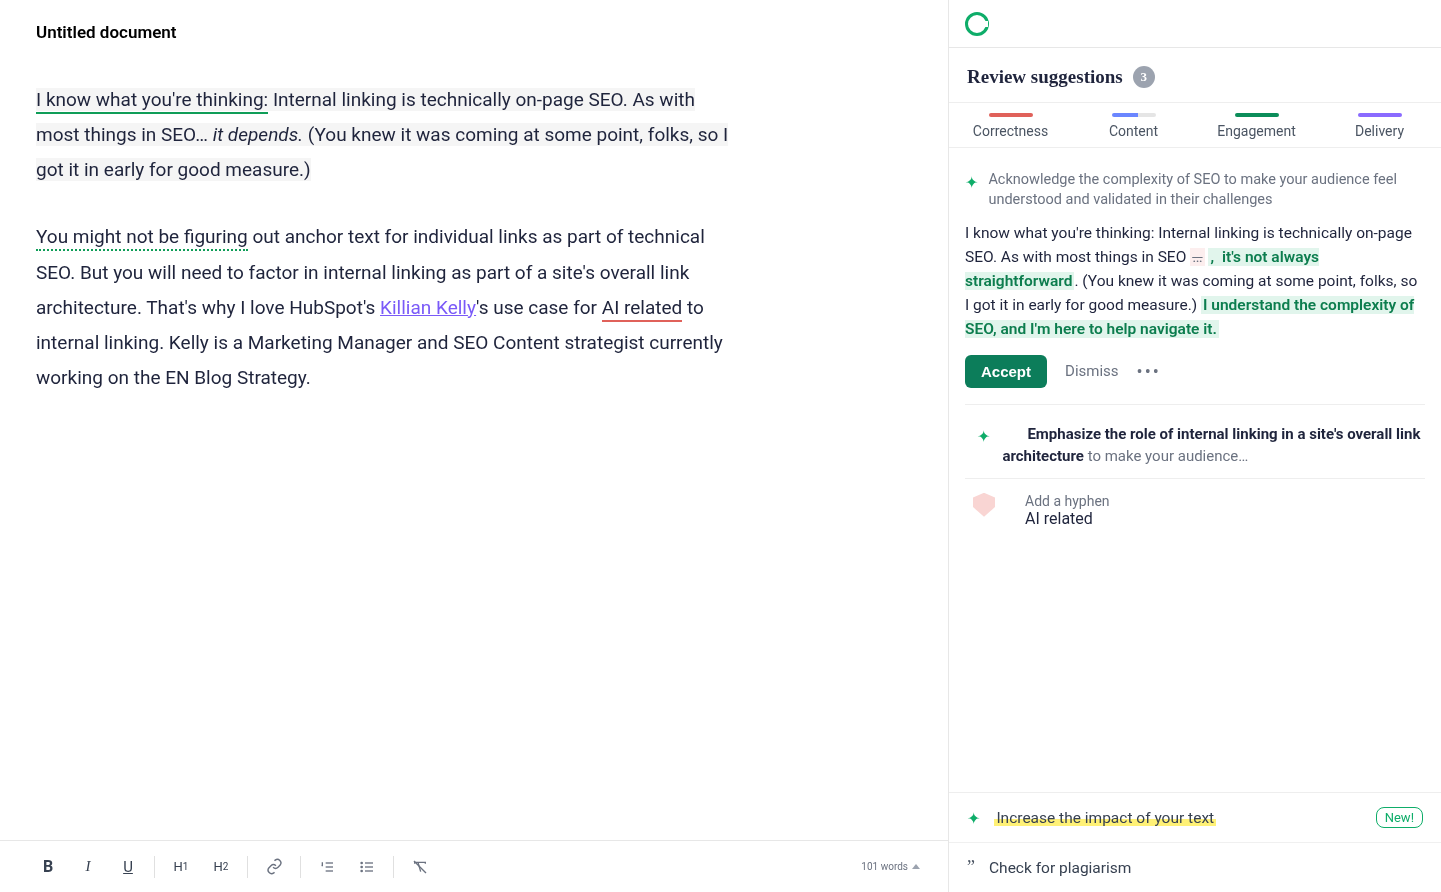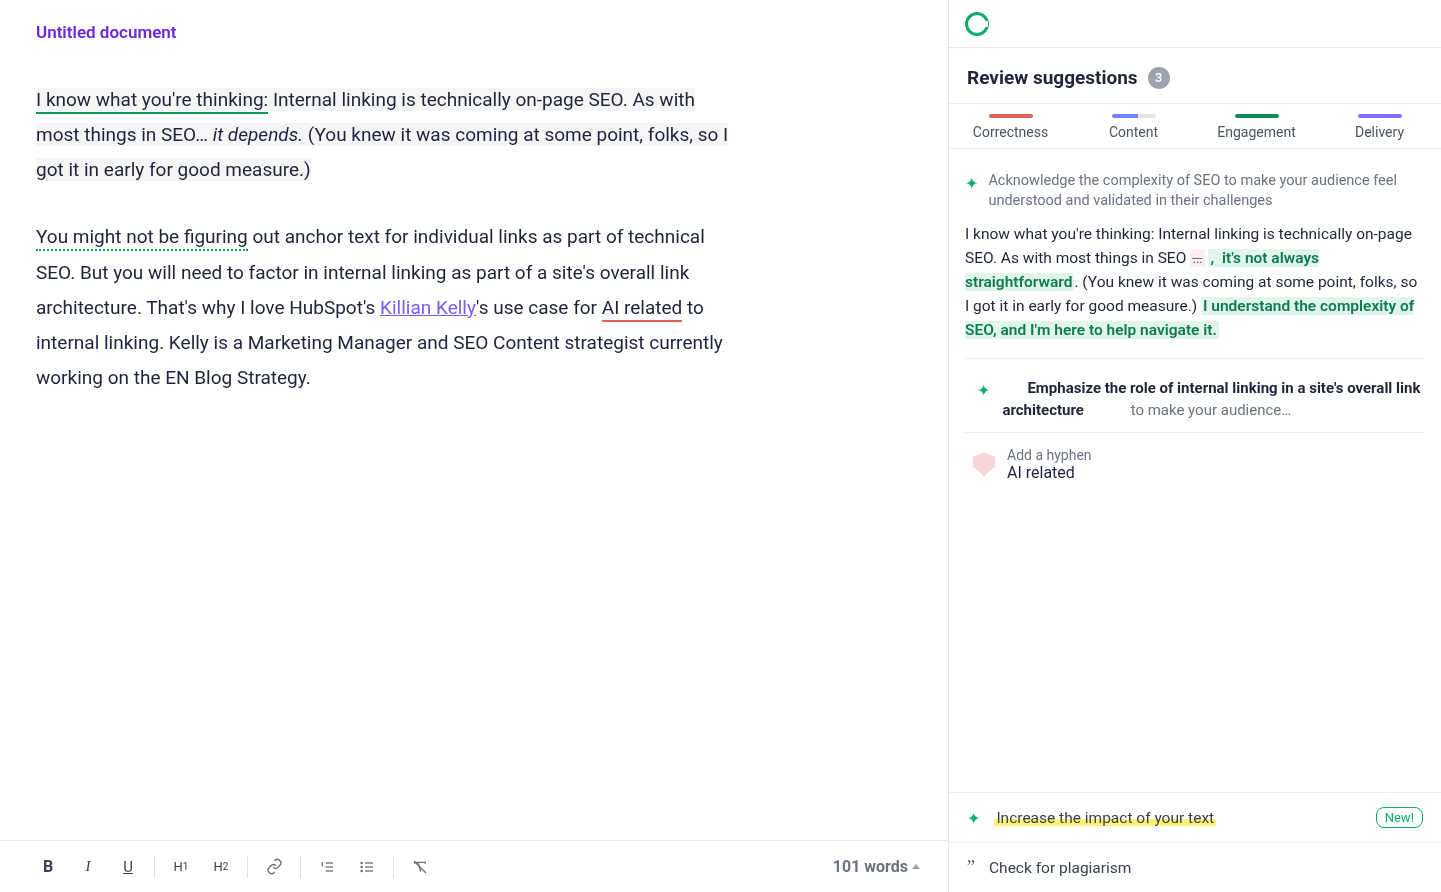--- a/index.html
+++ b/index.html
@@ -15,21 +15,21 @@
 .editor-pane {
   flex: 1;
   display: flex;
   flex-direction: column;
   border-right: 1px solid #e7e7e7;
 }
 .doc-title {
   padding: 22px 36px 10px;
   font-size: 17px;
   font-weight: 600;
-  color: #6d28d9;
+  color: #000000;
 }
 .doc-body {
   padding: 30px 36px 20px;
   flex: 1;
   font-size: 19px;
   line-height: 1.85;
   color: #1f243c;
 }
 .doc-body p { margin-bottom: 32px; max-width: 700px; }
 .hl-bg { background: rgba(0,0,0,0.04); }
@@ -54,39 +54,39 @@
   align-items: center;
   justify-content: center;
   font-size: 15px;
   color: #374151;
   cursor: pointer;
 }
 .tb-btn.bold { font-weight: 700; font-size: 16px; }
 .tb-btn.ital { font-style: italic; font-family: Georgia, serif; }
 .tb-btn.under { text-decoration: underline; }
 .tb-sep { width: 1px; height: 22px; background: #e0e0e0; margin: 0 6px; }
-.word-count { margin-left: auto; font-size: 16px; color: #6b7280; display: flex; align-items: center; gap: 4px; font-weight: bold; }
+.word-count { margin-left: auto; font-size: 10px; color: #6b7280; display: flex; align-items: center; gap: 4px; }
 .tri-up { width: 0; height: 0; border-left: 4px solid transparent; border-right: 4px solid transparent; border-bottom: 5px solid #9ca3af; }
 
 
 .sidebar {
   width: 492px;
   display: flex;
   flex-direction: column;
   background: #fff;
 }
 .side-top { height: 48px; display:flex; align-items:center; padding:0 16px; border-bottom:1px solid #e7e7e7; }
 .g-logo {
   width: 24px; height: 24px; border-radius: 50%; border: 3px solid #0ead69;
   position:relative;
 }
 .g-logo::after{
   content:""; position:absolute; right:-2px; top:50%; width:10px; height:6px; background:#fff; transform:translateY(-50%);
 }
-.side-header { padding: 18px 18px 14px; display:flex; align-items:center; gap:10px; }
+.side-header { padding: 18px 18px 14px; display:flex; align-items:center; gap:10px;font-family:Liberation Serif, serif; }
 .side-header h2 { font-size: 19px; font-weight: 700; }
 .badge-count { background:#9ca3af; color:#fff; border-radius:50%; width:22px; height:22px; display:flex; align-items:center; justify-content:center; font-size:13px; font-weight:600;}
 .tabs { display:flex; border-top:1px solid #eee; border-bottom:1px solid #eee; }
 .tab { flex:1; text-align:center; padding:10px 0 8px; font-size:14px; color:#4b5563; cursor:pointer; }
 .tab-bar { height:4px; width:44px; margin:0 auto 6px; border-radius:2px; }
 .bar-red { background:#e0615a; }
 .bar-green { background:#0c8d5a; }
 .bar-purple { background:#8a6bff; }
 .tab-bar.clarity { background: linear-gradient(to right, #6b86ff 60%, #e5e5e5 60%); }
 
@@ -100,23 +100,23 @@
 .sugg-body { margin-top:10px; font-size:15.5px; line-height:1.55; color:#1f243c; }
 .sugg-body .strike { text-decoration: line-through; color:#6b7280; background:#fceeee; padding:0 2px; }
 .sugg-body .ins { color:#0c7d4e; background:#e1f5ec; font-weight:600; padding:0 2px; }
 .card-actions { display:flex; align-items:center; gap:18px; margin-top:14px; }
 .btn-accept { background:#0c7d5a; color:#fff; font-weight:700; border:none; padding:8px 16px; border-radius:6px; font-size:15px; cursor:pointer;}
 .btn-dismiss { color:#6b7280; font-size:15px; cursor:pointer; }
 .dots { color:#6b7280; font-size:18px; letter-spacing:2px; cursor:pointer; }
 
 .card2-head { display:flex; gap:12px; align-items:flex-start; font-size:15px; line-height:1.5; padding:8px 0 0 12px; }
 .card2-head .bold-part { font-weight:700; color:#1f243c;margin-left:25px; }
-.card2-head .gray-part { color:#6b7280;padding-left:43px; }
-
-.card3 { display:flex; gap:12px; align-items:center; padding:14px 0 14px 8px; }
+.card2-head .gray-part { color:#6b7280; }
+
+.card3 { display:flex; gap:30px; padding:14px 0 14px 8px; }
 .shield {
   width:22px; height:24px; background:#f9d5d3; clip-path: polygon(50% 0, 100% 20%, 100% 60%, 50% 100%, 0 60%, 0 20%);
 }
 .card3-text { font-size:14px; color:#6b7280; }
 .card3-main { font-size:16px; color:#1f243c; }
 
 .side-foot { border-top:1px solid #eee; }
 .foot-row { display:flex; align-items:center; gap:14px; padding:14px 18px; border-bottom:1px solid #f0f0f0; cursor:pointer; }
 .foot-row:last-child { border-bottom:none; }
 .foot-txt { font-size:15.5px; color:#374151; position:relative; }
@@ -213,20 +213,25 @@
 
   <div class="cards">
     <div class="card">
       <div class="card-head">
         <span class="bolt">✦</span>
         <span>Acknowledge the complexity of SEO to make your audience feel understood and validated in their challenges</span>
       </div>
       <div class="sugg-body">
         <span>I know what you're thinking: Internal linking is technically on-page SEO. As with most things in SEO </span><span class="strike">…</span> <span class="ins">, </span> <span class="ins">it's not always straightforward</span><span>. (You knew it was coming at some point, folks, so I got it in early for good measure.) </span><span class="ins">I understand the complexity of SEO, and I'm here to help navigate it.</span>
       </div>
+      <div class="card-actions">
+        <button class="btn-accept">Accept</button>
+        <span class="btn-dismiss">Dismiss</span>
+        <span class="dots">•••</span>
+      </div>
     </div>
 
     <div class="card tight">
       <div class="card2-head">
         <span class="bolt">✦</span>
         <span><span class="bold-part">Emphasize the role of internal linking in a site's overall link architecture</span><span class="gray-part"> to make your audience…</span></span>
       </div>
     </div>
 
     <div class="card3" style="border-bottom:none">

